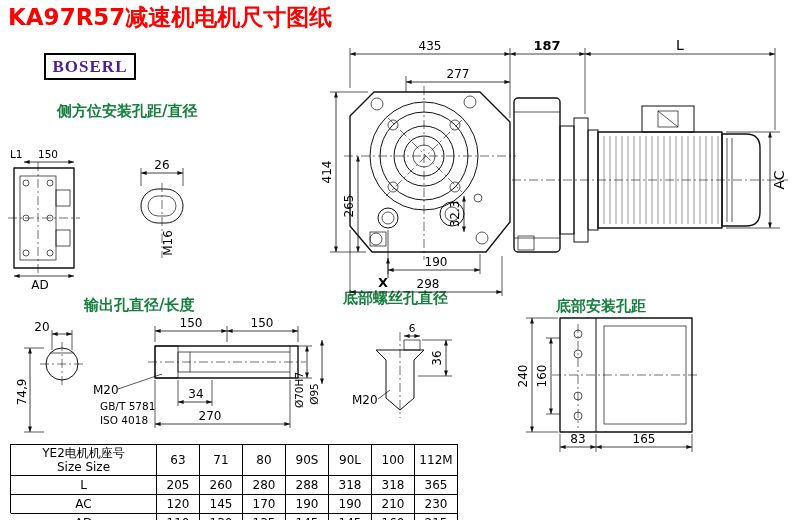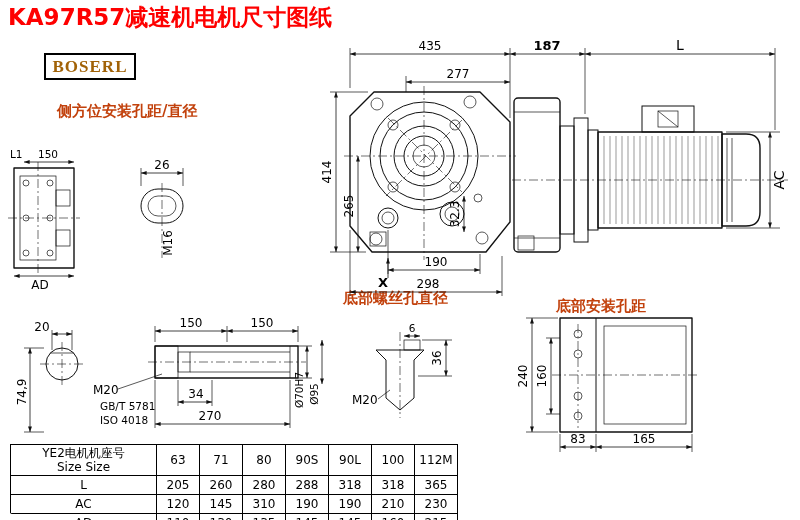--- a/index.html
+++ b/index.html
@@ -1,23 +1,23 @@
 <!DOCTYPE html>
 <html><head>
 <meta charset="utf-8">
 <style>
   *{margin:0;padding:0;box-sizing:border-box;}
   body{background:#fff;}
   .stage{position:relative;width:800px;height:520px;background:#fff;overflow:hidden;
          font-family:"DejaVu Sans",sans-serif;color:#000;border-radius:29px;}
   .title{position:absolute;left:8px;top:2px;font-size:23px;font-weight:bold;color:#fe0000;white-space:nowrap;}
   .logo{position:absolute;left:44px;top:53px;width:92px;height:27px;border:2px solid #000;
-        display:flex;align-items:center;justify-content:center;color:#a16207;
+        display:flex;align-items:center;justify-content:center;color:#4c1d95;
         font-family:"Liberation Serif",serif;font-weight:bold;font-size:17px;letter-spacing:1px;}
-  .rlabel{position:absolute;font-size:15px;font-weight:bold;color:#c2410c;white-space:nowrap;}
+  .rlabel{position:absolute;font-size:15px;font-weight:bold;color:#15803d;white-space:nowrap;}
   #lbl-side{left:57px;top:102px;}
   #lbl-out{left:84px;top:296px;}
   #lbl-screw{left:343px;top:289px;}
   #lbl-mount{left:556px;top:297px;}
   svg.draw{position:absolute;left:0;top:0;}
   .ol{fill:none;stroke:#111;stroke-width:1.4;stroke-linejoin:round;}
   .ml{fill:none;stroke:#111;stroke-width:1;}
   .tl{fill:none;stroke:#111;stroke-width:.7;}
   .cl{fill:none;stroke:#111;stroke-width:.6;stroke-dasharray:9 3 2 3;}
   .dl{fill:none;stroke:#111;stroke-width:.8;}
@@ -36,20 +36,21 @@
 </style>
 </head>
 <body>
 
 <div class="stage">
 
   <div class="title">KA97R57减速机电机尺寸图纸</div>
   <div class="logo">BOSERL</div>
 
   <div class="rlabel" id="lbl-side">侧方位安装孔距/直径</div>
+  <div class="rlabel" id="lbl-out">输出孔直径/长度</div>
   <div class="rlabel" id="lbl-screw">底部螺丝孔直径</div>
   <div class="rlabel" id="lbl-mount">底部安装孔距</div>
 
   <svg class="draw" width="800" height="520" viewBox="0 0 800 520">
     <defs>
       <marker id="ah" viewBox="0 0 10 10" refX="10" refY="5" markerWidth="7" markerHeight="7" orient="auto-start-reverse">
         <path d="M0,1.5 L10,5 L0,8.5 Z" fill="#111"></path>
       </marker>
       <pattern id="hatch" width="5" height="5" patternUnits="userSpaceOnUse" patternTransform="rotate(45)">
         <line x1="0" y1="0" x2="0" y2="5" stroke="#333" stroke-width="0.7"></line>
@@ -304,21 +305,21 @@
       <td class="cv">280</td>
       <td class="cv">288</td>
       <td class="cv">318</td>
       <td class="cv">318</td>
       <td class="cv">365</td>
     </tr>
     <tr>
       <td class="c0">AC</td>
       <td class="cv">120</td>
       <td class="cv">145</td>
-      <td class="cv">310</td>
+      <td class="cv">170</td>
       <td class="cv">190</td>
       <td class="cv">190</td>
       <td class="cv">210</td>
       <td class="cv">230</td>
     </tr>
     <tr>
       <td class="c0">AD</td>
       <td class="cv">110</td>
       <td class="cv">130</td>
       <td class="cv">135</td>

